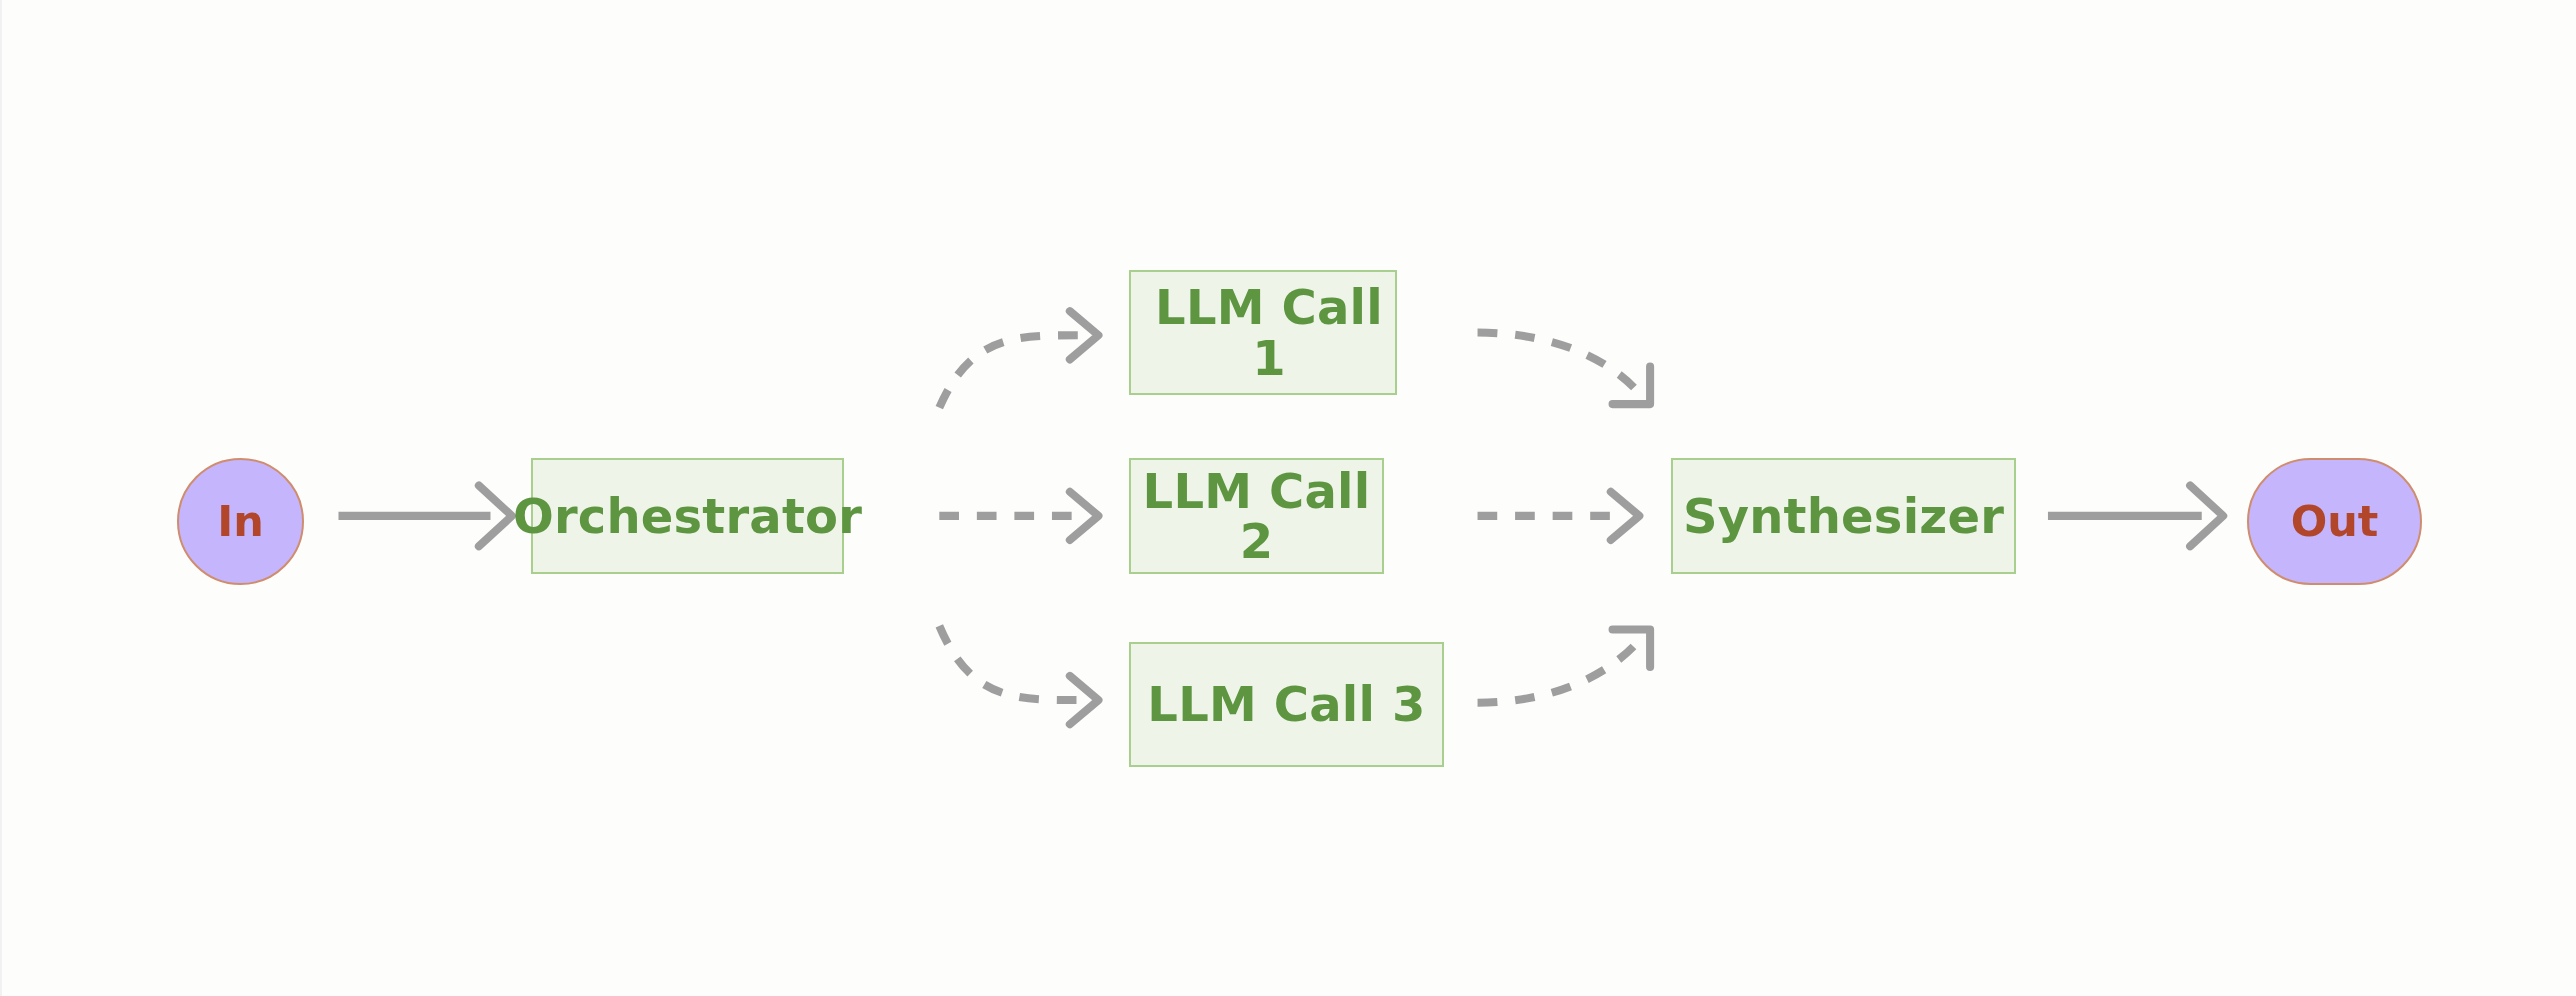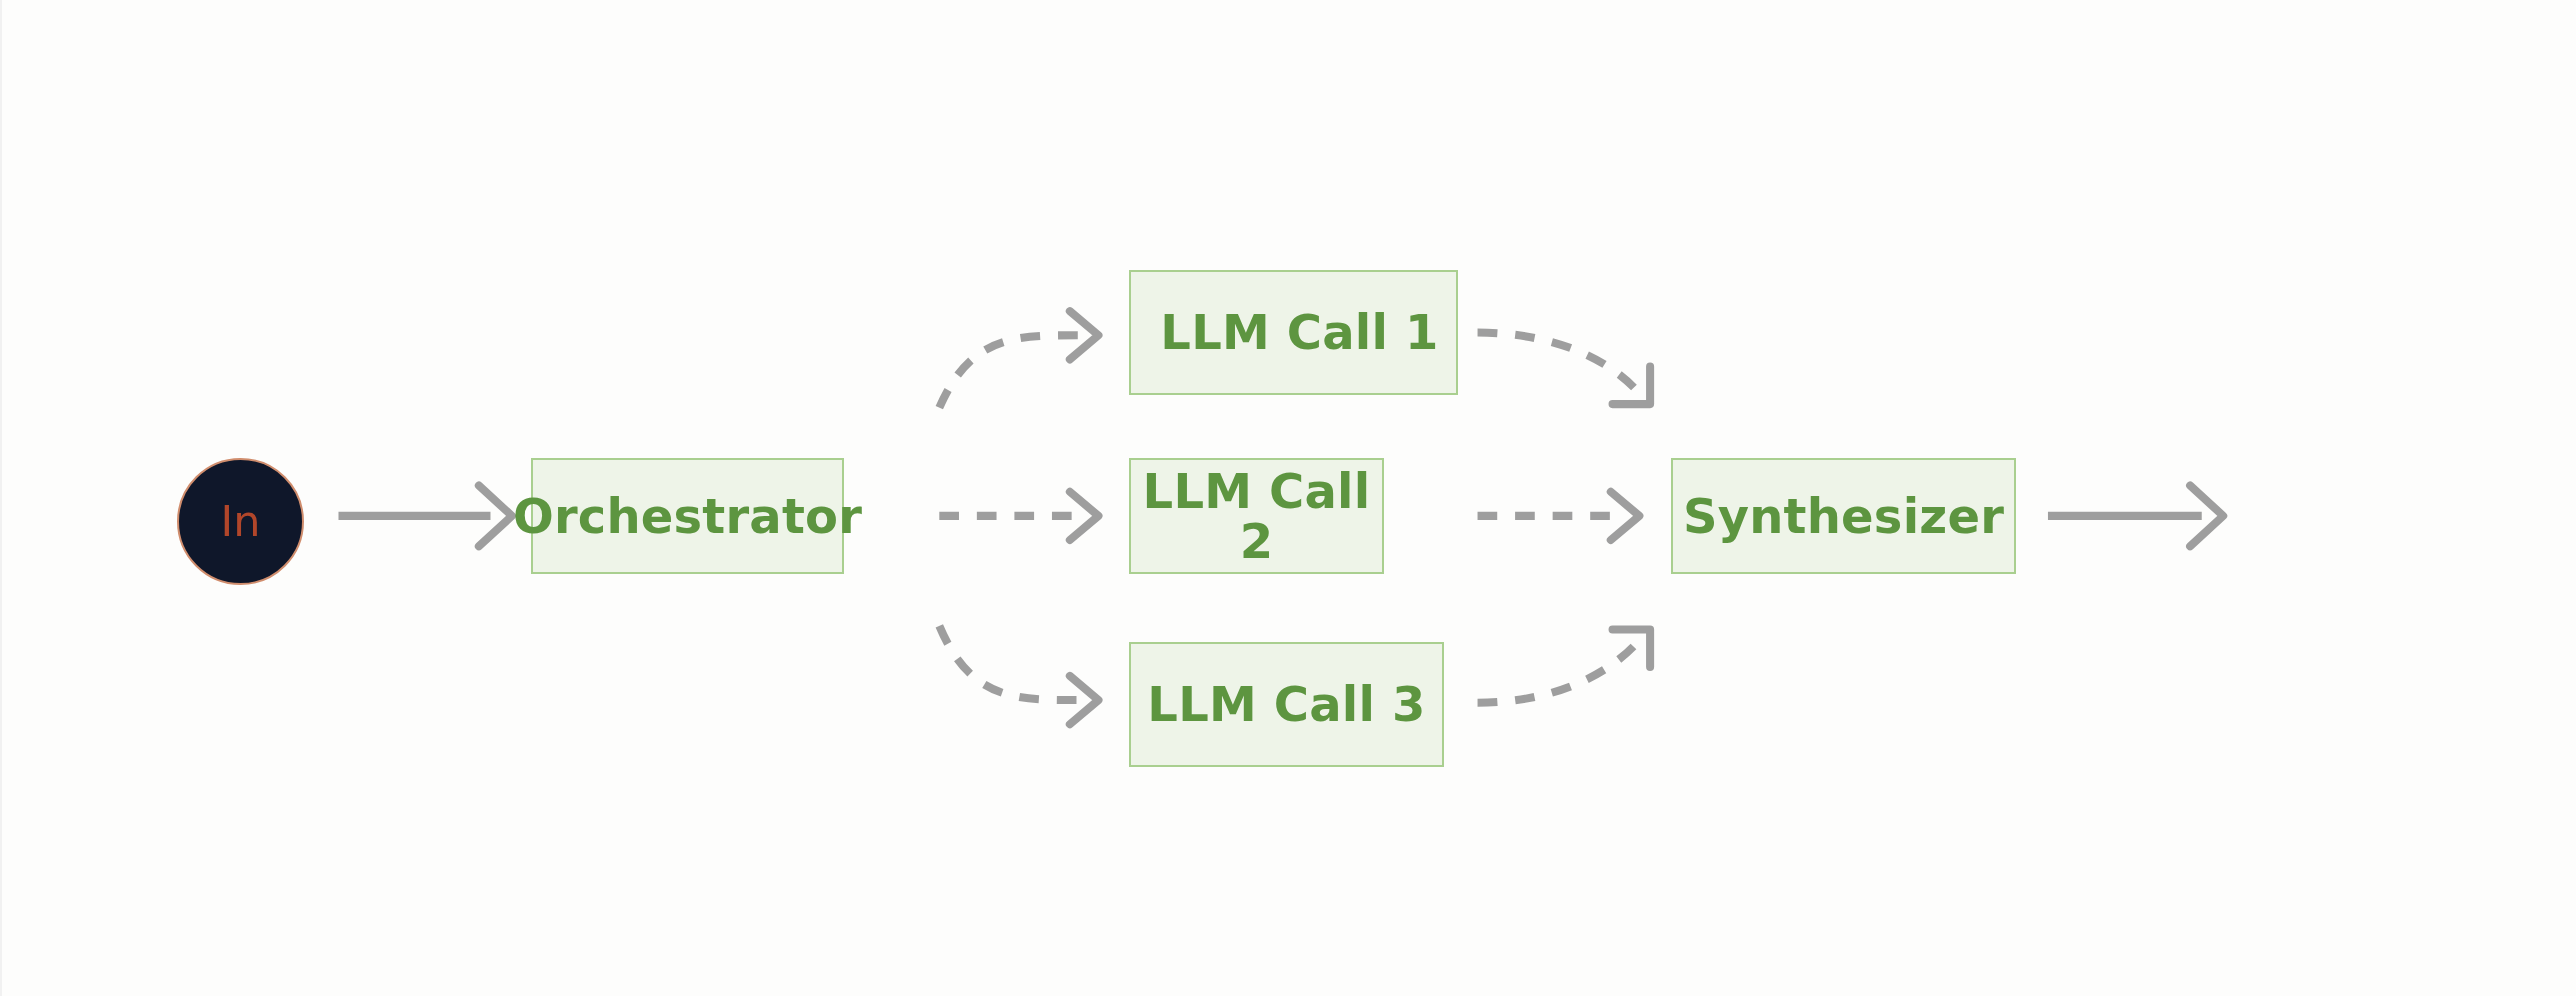--- a/index.html
+++ b/index.html
@@ -46,31 +46,31 @@
   }
   .node-proc {
     background: #eef4e8;
     border: 2.7px solid #a9cf8f;
     color: #5d9540;
     font-weight: bold;
     font-size: 48px;
     letter-spacing: 0.2px;
   }
   .node-term {
-    background: #0f172a;
+    background: #c4b5fd;
     border: 2.7px solid #d08d6d;
     color: #b1462a;
-    font-weight: normal;
+    font-weight: bold;
     font-size: 43px;
   }
   
   #node-in       { left: 177px;  top: 458px; width: 127px; height: 127px; border-radius: 50%; }
   #node-out      { left: 2247px; top: 458px; width: 175px; height: 127px; border-radius: 64px; }
   #node-orchestrator { left: 531px;  top: 458px; width: 313px; height: 116px; }
-  #node-llm-1    { left: 1129px; top: 270px; width: 329px; height: 125px; padding-left: 12px; }
+  #node-llm-1    { left: 1129px; top: 270px; width: 268px; height: 125px; padding-left: 12px; }
   #node-llm-2    { left: 1129px; top: 458px; width: 255px; height: 116px; }
   #node-llm-3    { left: 1129px; top: 642px; width: 315px; height: 125px; }
   #node-synthesizer  { left: 1671px; top: 458px; width: 345px; height: 116px; }
 </style>
 </head>
 <body>
 
 <div id="canvas">
 
   <div id="edge-left"></div>
@@ -135,15 +135,18 @@
   </div>
 
   <div class="node node-proc" id="node-llm-3">
     <span>LLM Call 3</span>
   </div>
 
   <div class="node node-proc" id="node-synthesizer">
     <span>Synthesizer</span>
   </div>
 
+  <div class="node node-term" id="node-out">
+    <span>Out</span>
+  </div>
 
 </div>
 
 
 </body></html>

